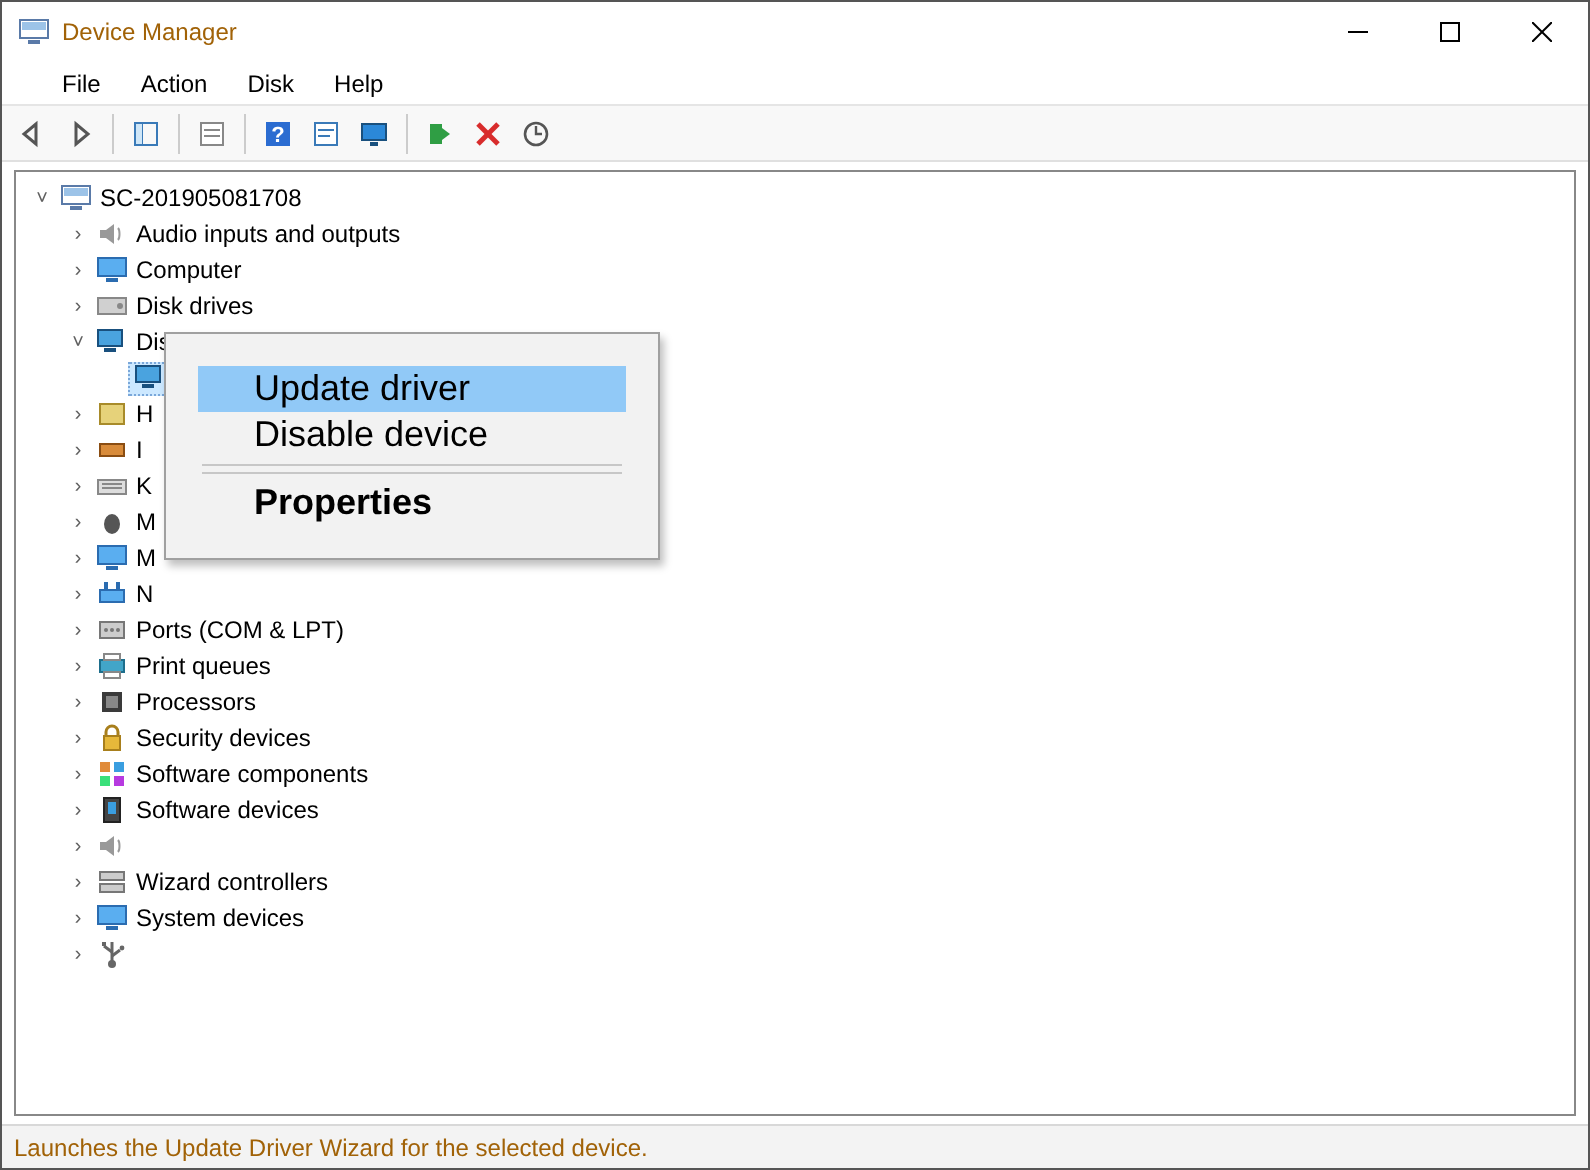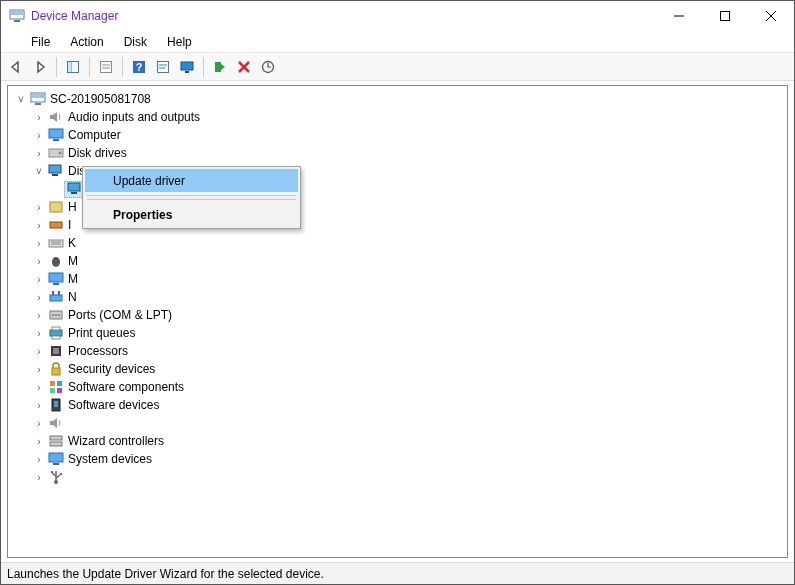--- a/index.html
+++ b/index.html
@@ -15,21 +15,21 @@
     flex-direction: column;
     overflow: hidden;
   }
   
   .titlebar {
     height: 30px;
     display: flex;
     align-items: center;
     padding: 0 0 0 8px;
     background: #fff;
-    color: #6d28d9;
+    color: #a16207;
   }
   .titlebar .app-icon {
     width: 16px; height: 16px; margin-right: 6px;
     display: inline-flex; align-items: center; justify-content: center;
   }
   .titlebar .title { flex: 1; font-size: 12px; }
   .win-controls { display: flex; height: 100%; }
   .win-btn {
     width: 46px; display: flex; align-items: center; justify-content: center;
     font-family: "Segoe UI Symbol", sans-serif; font-size: 10px;
@@ -84,44 +84,44 @@
   }
   .node .icon { width: 16px; height:16px; margin: 0 4px 0 2px; display:inline-flex; align-items:center; justify-content:center; }
   .label-wrap { display:inline-flex; align-items:center; height:17px; }
   .indent-0 { padding-left: 0px; }
   .indent-1 { padding-left: 18px; }
   .indent-2 { padding-left: 36px; }
   
   .ctx-menu {
     position: absolute;
     left: 74px; top: 80px;
-    width: 219px;
+    width: 248px;
     background: #f2f2f2;
     border: 1px solid #a0a0a0;
     box-shadow: 2px 3px 4px rgba(0,0,0,0.25);
-    padding: 2px;
-    font-size: 12px;
+    padding: 16px;
+    font-size: 18px;
   }
   .ctx-menu .cm-item {
     padding: 4px 10px 4px 28px;
     height: 23px;
     display:flex; align-items:center;
   }
   .ctx-menu .cm-item.hl { background: #91c9f7; }
   .ctx-menu .cm-sep { height:1px; background:#c7c7c7; margin: 3px 2px; }
   .ctx-menu .cm-item.bold { font-weight: bold; }
   
   .statusbar {
     height: 22px;
     border-top: 1px solid #d8d8d8;
     background: #f3f3f3;
     display: flex; align-items: center;
     padding: 0 6px;
     font-size: 12px;
-    color: #000000;
+    color: #a16207;
   }
 </style>
 </head>
 <body>
 
 <div class="titlebar">
   <span class="app-icon">
     <svg width="16" height="16" viewBox="0 0 16 16">
       <rect x="1" y="2" width="14" height="9" fill="#fff" stroke="#5a7aa8"></rect>
       <rect x="2" y="3" width="12" height="4" fill="#9cc3e8"></rect>
@@ -477,20 +477,23 @@
           </svg>
         </span>
     </div>
 
   </div>
 
   <div class="ctx-menu">
     <div class="cm-item hl">
       <span>Update driver</span>
     </div>
+    <div class="cm-item">
+      <span>Disable device</span>
+    </div>
     <div class="cm-sep"></div>
     <div class="cm-sep"></div>
     <div class="cm-item bold">
       <span>Properties</span>
     </div>
   </div>
 </div>
 
 <div class="statusbar">
   <span>Launches the Update Driver Wizard for the selected device.</span>

